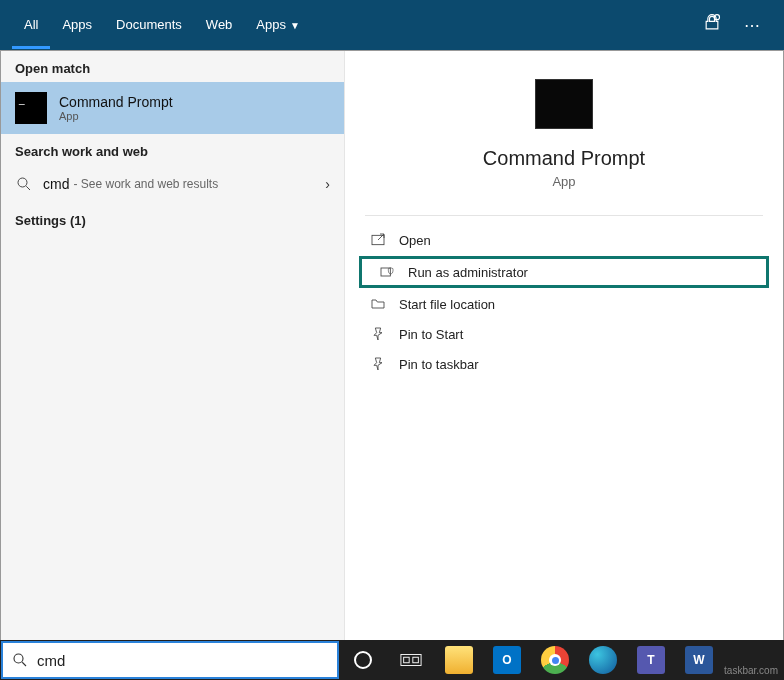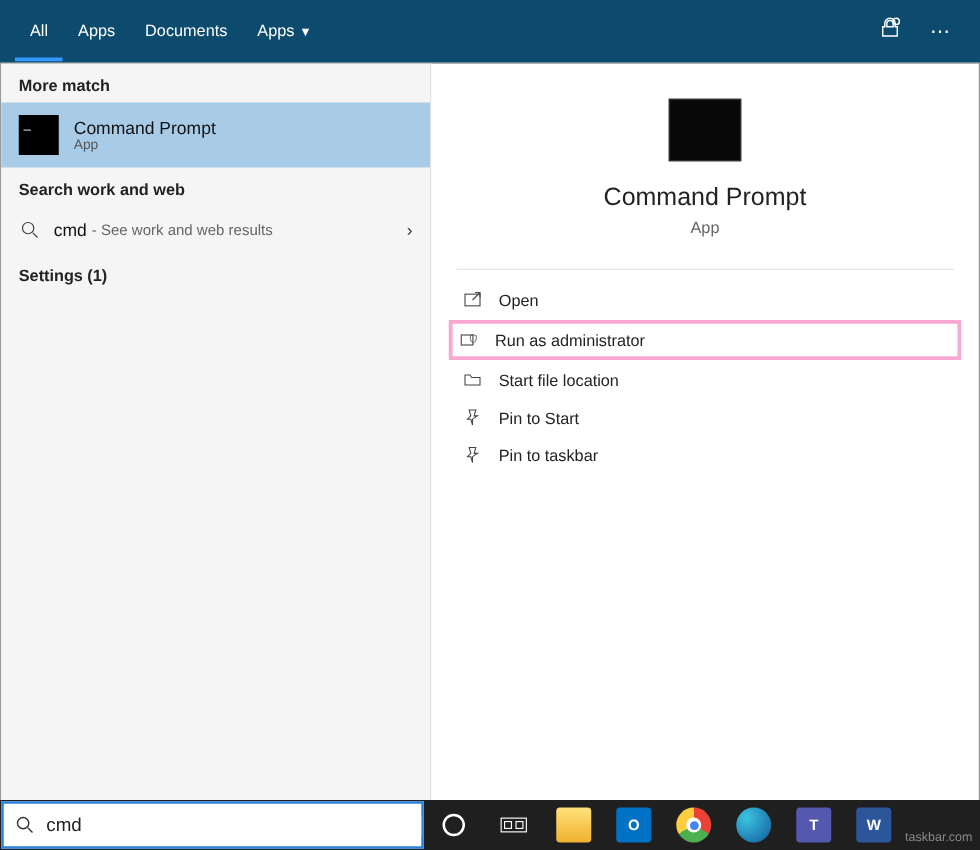--- a/index.html
+++ b/index.html
@@ -34,21 +34,21 @@
 .search-row .chev { margin-left: auto; color: #333; font-size: 14px; }
 
 
 .right { flex: 1; display: flex; flex-direction: column; padding-top: 28px; }
 .preview-icon { width: 58px; height: 50px; background: #080808; margin: 0 auto 18px; border: 1px solid #333; position: relative; }
 .preview-title { text-align: center; font-size: 20px; color: #222; }
 .preview-sub { text-align: center; font-size: 13px; color: #666; margin-top: 4px; margin-bottom: 26px; }
 .divider { height: 1px; background: #e4e4e4; margin: 0 20px; }
 .action-list { padding: 10px 14px; text-align: center; }
 .action { display: flex; align-items: center; padding: 6px 10px; margin-bottom: 2px; font-size: 13px; color: #222; cursor: pointer; }
-.action.highlight { border: 3px solid #f9a8d4; padding: 5px 4px; }
+.action.highlight { border: 3px solid #0f766e; padding: 5px 16px; }
 .action-icon { width: 18px; height: 16px; margin-right: 12px; display: flex; align-items: center; justify-content: center; }
 .action-icon svg { width: 16px; height: 16px; }
 
 
 .taskbar { position: absolute; left: 0; right: 0; bottom: 0; height: 40px; background: #1f1f1f; display: flex; align-items: center; }
 .watermark { position: absolute; bottom: 4px; right: 6px; font-size: 10px; color: #888; z-index: 10; }
 .search-box { width: 338px; height: 38px; background: #fff; display: flex; align-items: center; margin-left: 1px; border: 2px solid #2a82da; }
 .search-box .mag { width: 34px; display: flex; align-items: center; justify-content: center; }
 .search-box input { border: none; outline: none; font-size: 15px; flex: 1; color: #222; }
 .tb-icon { width: 48px; height: 40px; display: flex; align-items: center; justify-content: center; cursor: pointer; }
@@ -58,35 +58,36 @@
 
 .stroke { stroke: #444; stroke-width: 1.3; fill: none; }
 </style>
 </head>
 <body>
 
 <div class="top-tabs">
   <div class="tab active">All</div>
   <div class="tab">Apps</div>
   <div class="tab">Documents</div>
+  <div class="tab">Web</div>
   <div class="tab"><span>Apps</span><span class="caret">▼</span></div>
   <div class="top-spacer"></div>
   <div class="top-icon">
     <svg width="20" height="20" viewBox="0 0 24 24">
         <path d="M12 2a5 5 0 0 0-5 5v3H5v9h14v-9h-2V7a5 5 0 0 0-5-5zM9 7a3 3 0 1 1 6 0v3H9z" fill="none" stroke="#fff" stroke-width="1.4"></path>
         <circle cx="18" cy="5" r="3" fill="none" stroke="#fff" stroke-width="1.4"></circle>
       </svg>
   </div>
   <div class="top-icon">⋯</div>
 </div>
 
 <div class="main">
 
   <div class="left">
-    <div class="section-header">More match</div>
+    <div class="section-header">Open match</div>
     <div class="result-item selected">
       <div class="cmd-icon"></div>
       <div class="result-text">
         <div class="title">Command Prompt</div>
         <div class="subtitle">App</div>
       </div>
     </div>
     <div class="section-header">Search work and web</div>
     <div class="search-row">
       <span class="search-icon-sm">

